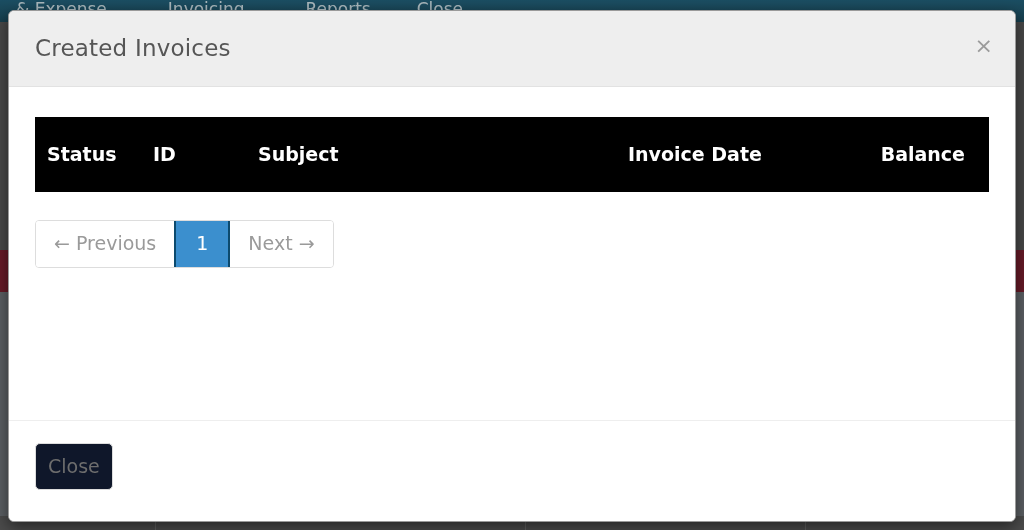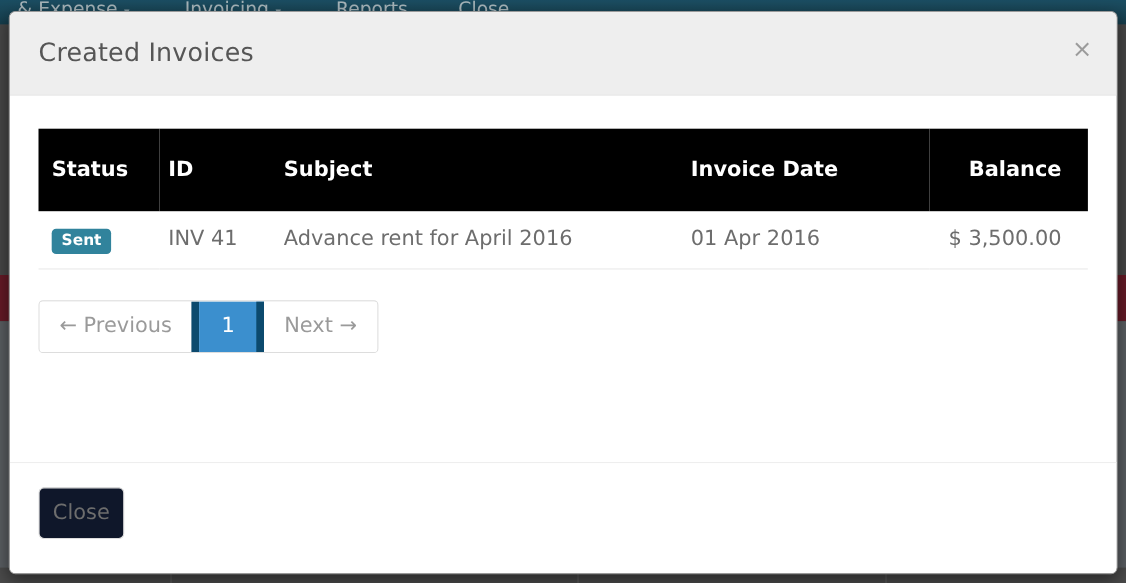--- a/index.html
+++ b/index.html
@@ -100,21 +100,21 @@
   .badge-late { background: #b9384a; }
 
   
   .pagination {
     display: inline-flex; margin-top: 28px;
     border: 1px solid #dddddd; border-radius: 4px; overflow: hidden;
     background: #fff;
   }
   .page-link {
     font-size: 19px; color: #9a9a9a; padding: 11px 18px;
-    background: #fff; border-right: 7px solid #0c4a6e;
+    background: #fff; border-right: 2px solid #0c4a6e;
     line-height: 1.25; cursor: pointer; user-select: none;
     white-space: nowrap;
   }
   .page-link:last-child { border-right: none; }
   .page-link.active { background: #3b8fce; color: #ffffff; padding: 11px 20px; }
 
   
   .modal-footer {
     border-top: 1px solid #eeeeee;
     padding: 22px 26px;
@@ -168,29 +168,20 @@
       <thead>
         <tr>
           <th class="col-status">Status</th>
           <th class="col-id">ID</th>
           <th class="col-subject">Subject</th>
           <th class="col-date">Invoice Date</th>
           <th class="col-balance" style="text-align:right;">Balance</th>
         </tr>
       </thead>
       <tbody>
-        <tr>
-          <td class="col-status">
-            <span class="badge badge-sent">Sent</span>
-          </td>
-          <td class="col-id">INV 41</td>
-          <td class="col-subject">Advance rent for April 2016</td>
-          <td class="col-date">01 Apr 2016</td>
-          <td class="col-balance">$ 3,500.00</td>
-        </tr>
       </tbody>
     </table>
 
     <div class="pagination">
       <span class="page-link">← Previous</span>
       <span class="page-link active">1</span>
       <span class="page-link">Next →</span>
     </div>
 
   </div>

